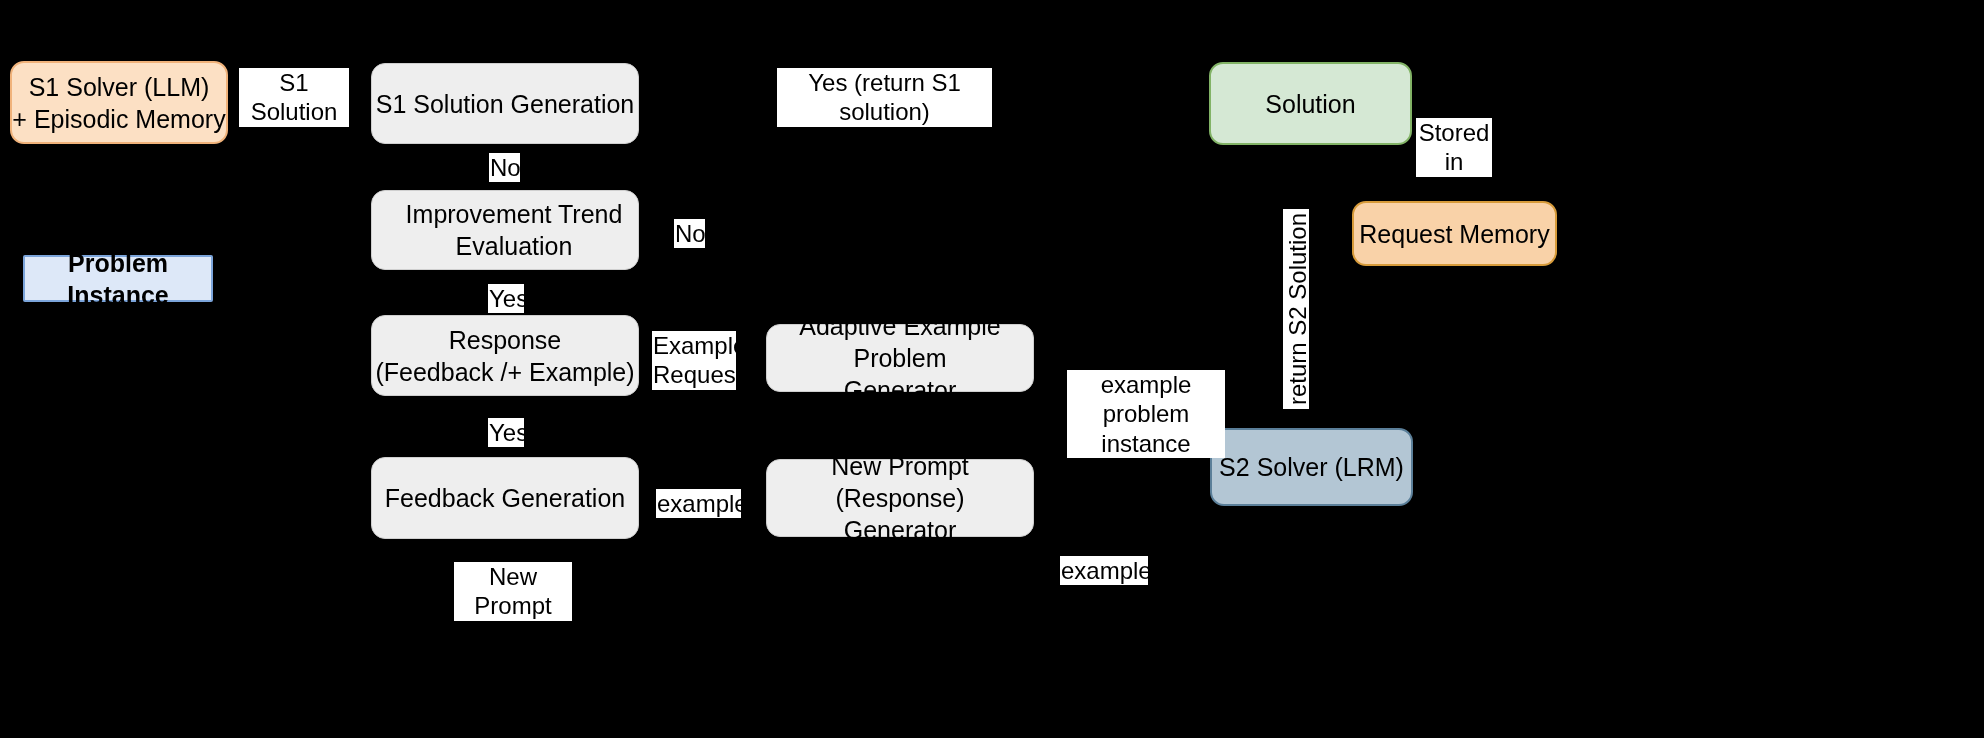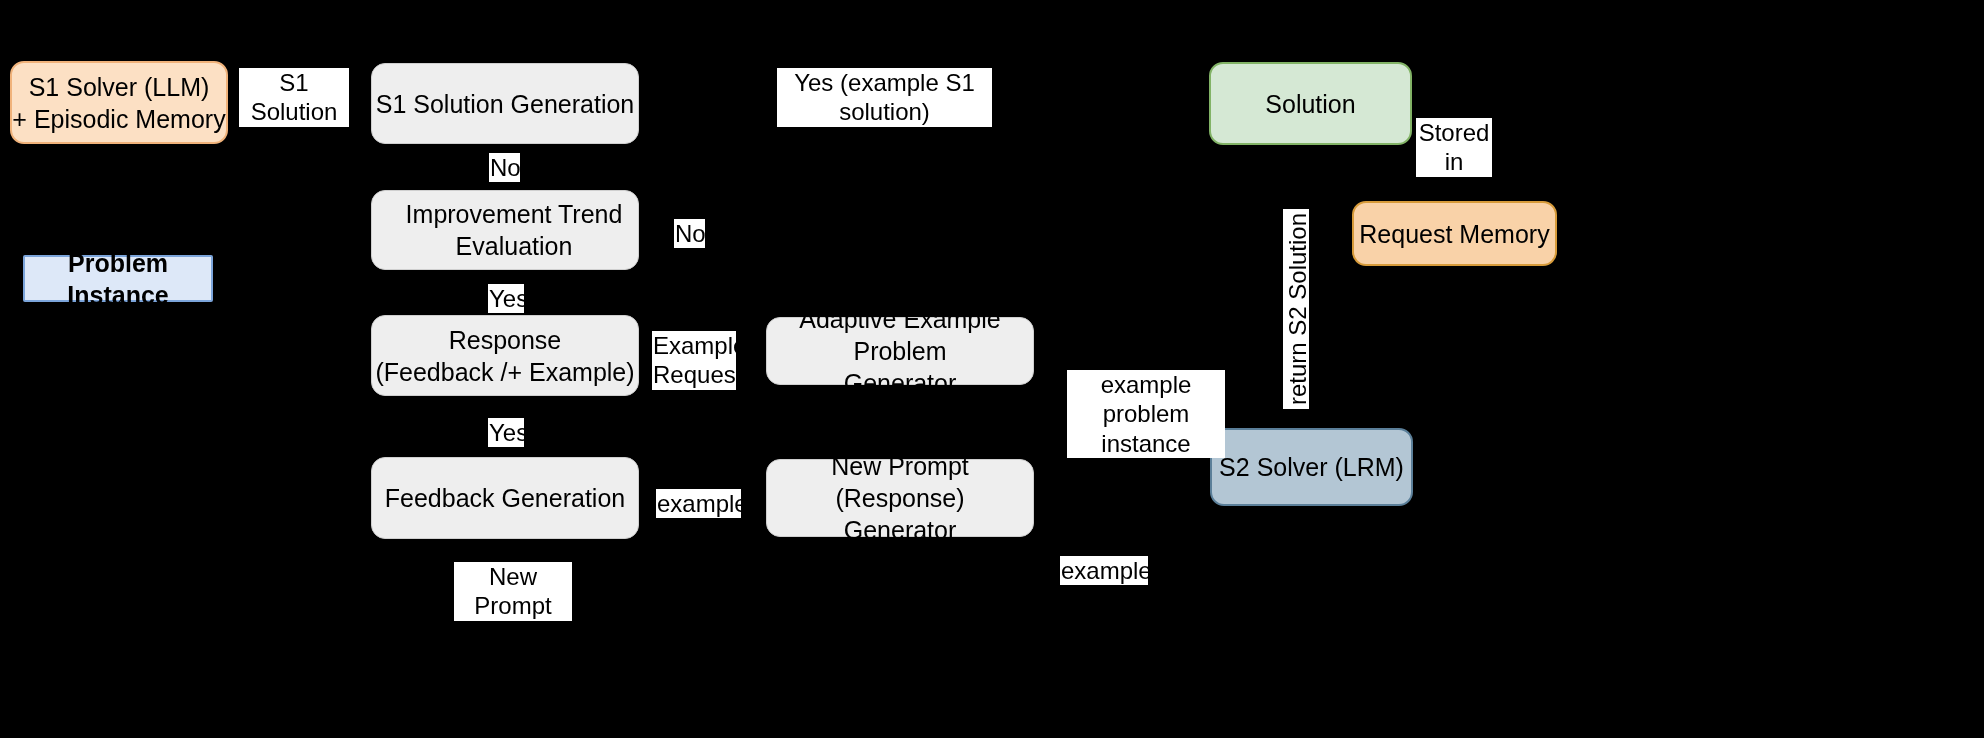--- a/index.html
+++ b/index.html
@@ -91,35 +91,35 @@
   <div class="node process" style="left:371px; top:63px; width:268px; height:81px;">S1 Solution Generation</div>
 
   <div class="node process" style="left:371px; top:190px; width:268px; height:80px;padding-left:18px;">Improvement Trend
 Evaluation</div>
 
   <div class="node process" style="left:371px; top:315px; width:268px; height:81px;">Response
 (Feedback /+ Example)</div>
 
   <div class="node process" style="left:371px; top:457px; width:268px; height:82px;">Feedback Generation</div>
 
-  <div class="node process" style="left:766px; top:317px; width:268px; height:68px;">Adaptive Example Problem
+  <div class="node process" style="left:766px; top:324px; width:268px; height:68px;">Adaptive Example Problem
 Generator</div>
 
   <div class="node process" style="left:766px; top:459px; width:268px; height:78px;">New Prompt (Response)
 Generator</div>
 
   <div class="node green" style="left:1209px; top:62px; width:203px; height:83px;">Solution</div>
 
   <div class="node peach-strong" style="left:1352px; top:201px; width:205px; height:65px;">Request Memory</div>
 
   <div class="node blue-steel" style="left:1210px; top:428px; width:203px; height:78px;">S2 Solver (LRM)</div>
 
   <div class="edge-label" style="left:239px; top:68px; width:110px;">S1 Solution</div>
 
-  <div class="edge-label" style="left:777px; top:68px; width:215px;">Yes (example S1 solution)</div>
+  <div class="edge-label" style="left:777px; top:68px; width:215px;">Yes (return S1 solution)</div>
 
   <div class="edge-label" style="left:1416px; top:118px; width:76px;">Stored in</div>
 
   <div class="edge-label" style="left:489px; top:153px; width:31px;">No</div>
 
   <div class="edge-label" style="left:674px; top:219px; width:31px;">No</div>
 
   <div class="edge-label" style="left:488px; top:284px; width:36px;">Yes</div>
 
   <div class="edge-label" style="left:652px; top:331px; width:84px;">Example

